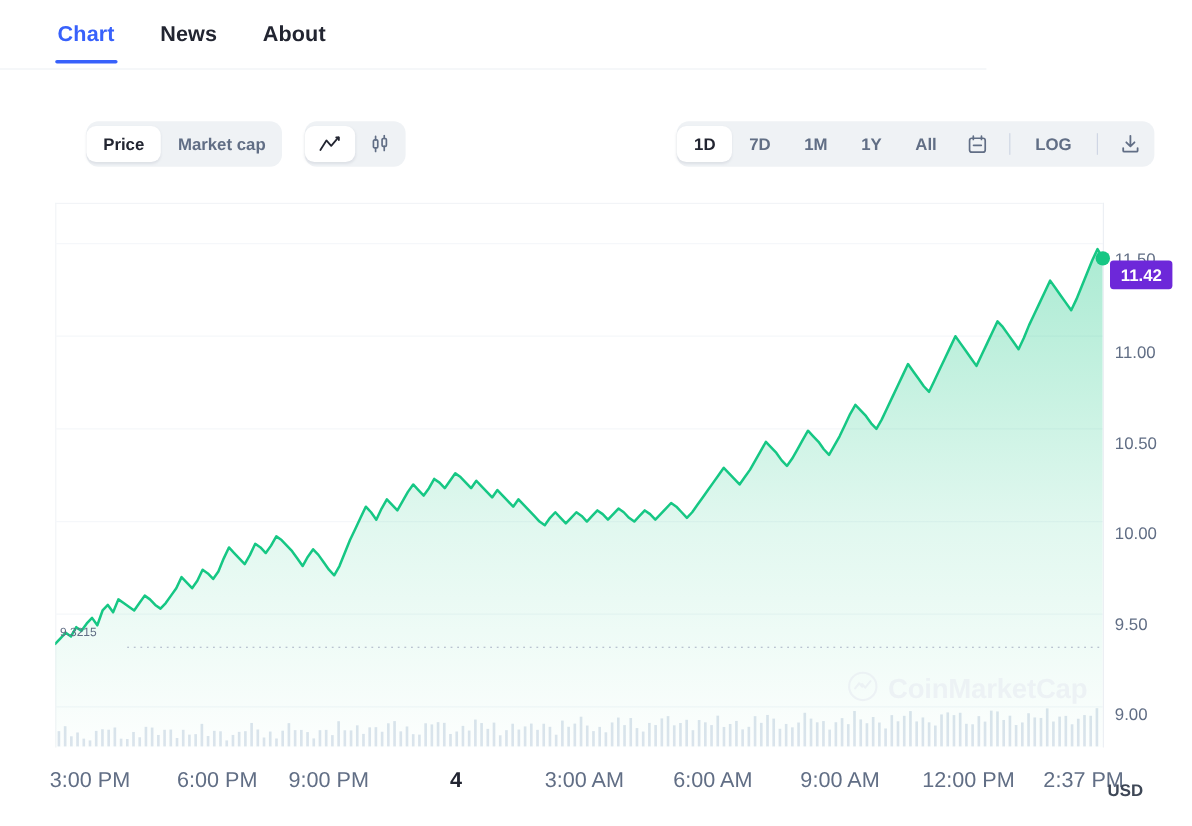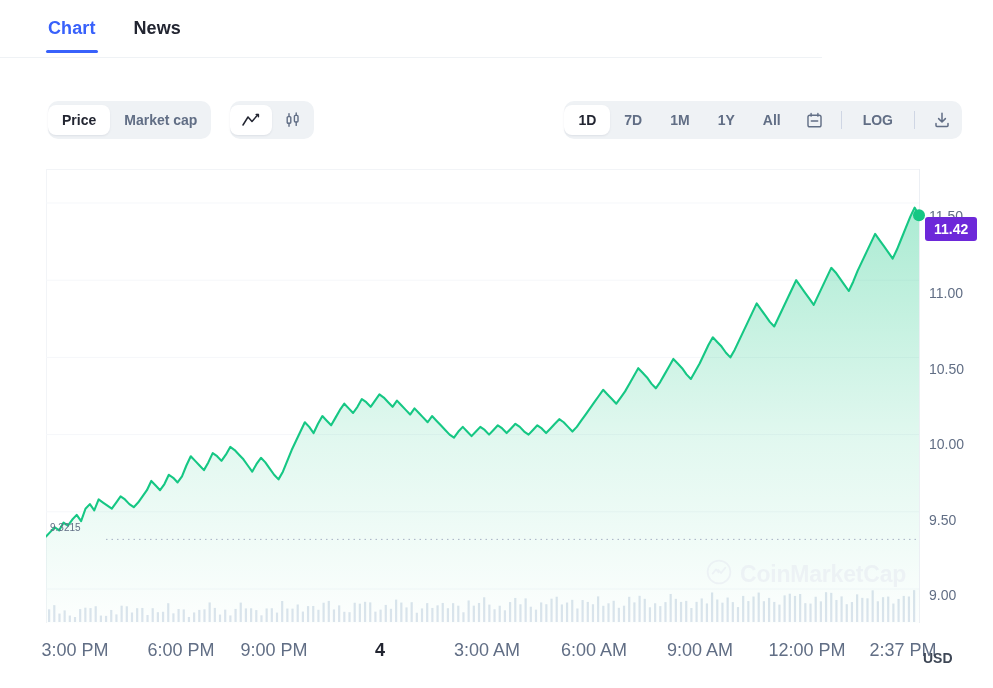--- a/index.html
+++ b/index.html
@@ -56,20 +56,21 @@
     width: 993px; height: 104px;
   }
   .seg-group {
     position: absolute;
     display: flex;
     align-items: center;
     background: #eff2f5;
     border-radius: 10px;
     padding: 0;
     height: 38px;
+    margin-left: 24px;
   }
   .seg-left  { left: 48px;  top: 43px; }
   .seg-chart { left: 230px; top: 43px; }
   .seg-right { right: 31px; top: 43px; }
 
   .seg-item {
     display: flex;
     align-items: center;
     justify-content: center;
     height: 30px;
@@ -185,20 +186,23 @@
 <body>
 
 <div id="app">
 
   <div class="tabbar">
     <div class="tab active">
       <span>Chart</span>
     </div>
     <div class="tab">
       <span>News</span>
+    </div>
+    <div class="tab">
+      <span>About</span>
     </div>
   </div>
 
   <div class="toolbar">
 
     <div class="seg-group seg-left">
       <div class="seg-item active">
         <span>Price</span>
       </div>
       <div class="seg-item">

